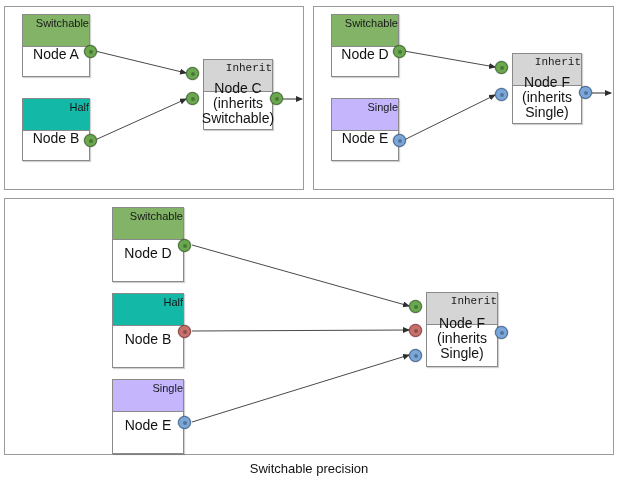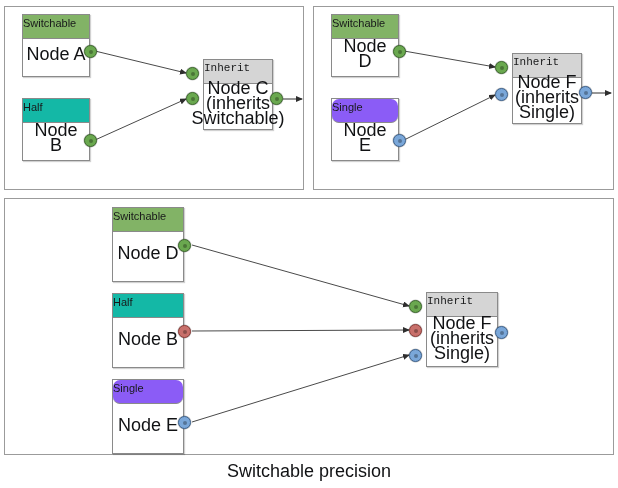--- a/index.html
+++ b/index.html
@@ -29,48 +29,48 @@
 
   
   .node {
     position: absolute;
     box-sizing: border-box;
     border: 1px solid #8a8a8a;
     background: #ffffff;
     box-shadow: 1px 1px 1px rgba(0,0,0,0.18);
   }
   .node .hdr {
-    height: 24px;
+    height: 32px;
     line-height: 17px;
-    text-align: left;
+    text-align: right;
     font-size: 11px;
     color: #18191a;
     box-sizing: border-box;
     border-bottom: 1px solid #8a8a8a;
     overflow: hidden;
     white-space: nowrap;
   }
   .node .body {
     position: absolute;
     left: 0; right: 0; top: 17px; bottom: 0;
     display: flex;
     align-items: center;
     justify-content: center;
     text-align: center;
-    font-size: 18px;
+    font-size: 14px;
     color: #111214;
     line-height: 15px;
     padding: 0 3px;
     box-sizing: border-box;
   }
   .node .body .lines { white-space: pre-line; }
 
   .hdr-switchable { background: #82b366; }
   .hdr-half       { background: #14b8a6; }
-  .hdr-single     { background: #8b5cf6; border-radius: 7px; }
+  .hdr-single     { background: #c4b5fd; }
   .hdr-inherit    { background: #d5d5d5; font-family: Liberation Mono, monospace; }
 
   
   .port {
     position: absolute;
     width: 13px;
     height: 13px;
     border-radius: 50%;
     box-sizing: border-box;
     border: 1px solid #4b4b4b;
@@ -99,21 +99,21 @@
     z-index: 2;
   }
 
   
   #caption {
     position: absolute;
     left: 0;
     top: 461px;
     width: 618px;
     text-align: center;
-    font-size: 18px;
+    font-size: 13px;
     color: #111214;
   }
 </style>
 </head>
 <body>
 
 <div id="stage">
 
   <div class="panel" id="panel-top-left"></div>
   <div class="panel" id="panel-top-right"></div>

